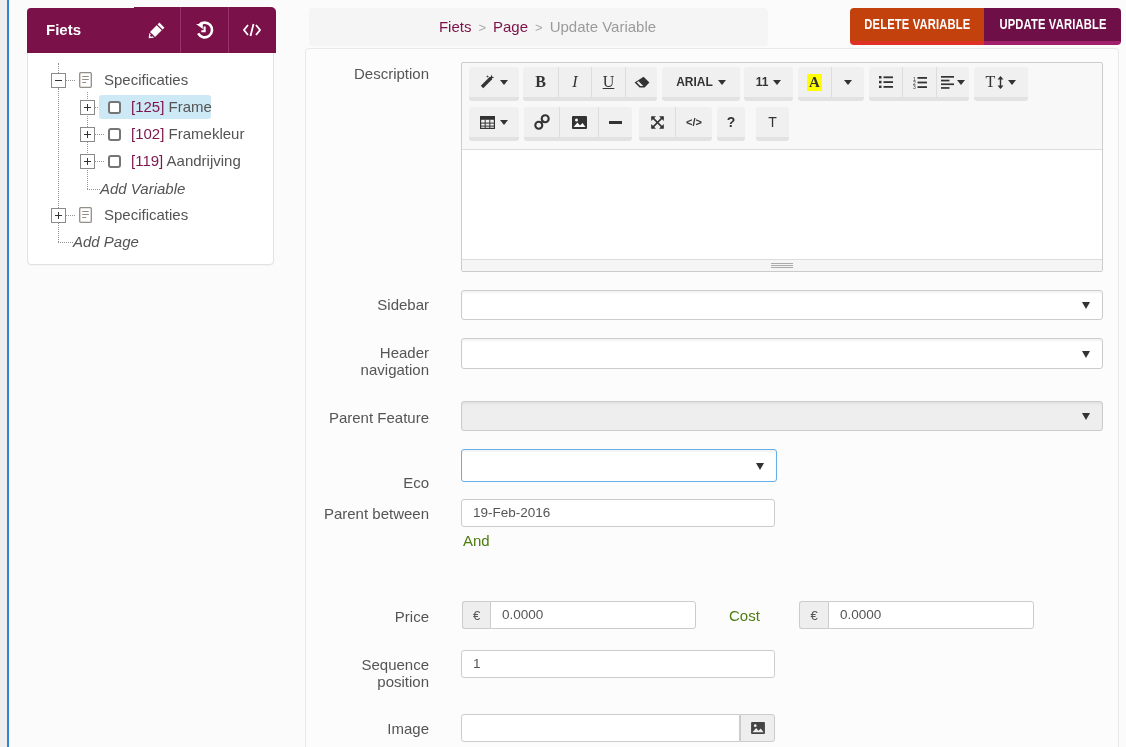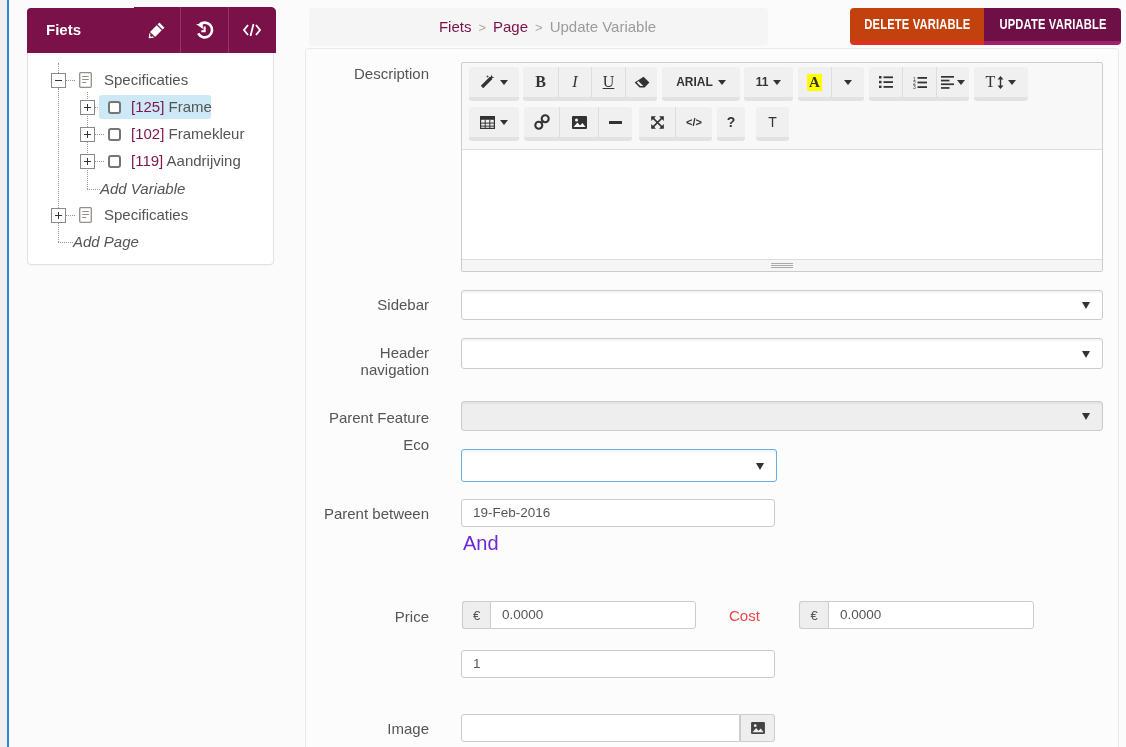--- a/index.html
+++ b/index.html
@@ -327,36 +327,37 @@
   <div class="flabel" style="top:295px;">Header<br>navigation</div>
   <div class="sel" style="top:289px; height:31px;">
       <span class="arr"></span>
     </div>
 
   <div class="flabel" style="top:360px;">Parent Feature</div>
   <div class="sel disabled" style="top:352px;">
       <span class="arr"></span>
     </div>
 
-  <div class="flabel" style="top:387px;padding-left:40px;">Eco</div>
+  <div class="flabel" style="top:425px;padding-left:40px;">Eco</div>
   <div class="sel" style="top:400px; width:316px; height:33px; border:1px solid #66afe9;">
       <span class="arr"></span>
     </div>
 
   <div class="flabel" style="top:456px;">Parent between</div>
   <div class="inp" style="left:155px; top:450px; width:314px; height:28px;">19-Feb-2016</div>
-  <div style="position:absolute; left:157px; top:483px; font-size:20px; color:#6d28d9;">And</div>
+  <div style="position:absolute; left:157px; top:483px; font-size:15px; color:#4d7c0f;">And</div>
 
   <div class="flabel" style="top:559px;">Price</div>
   <div class="addon" style="left:156px; top:552px; width:28px; height:28px; line-height:28px; border-radius:3px 0 0 3px; border-right:none;">€</div>
   <div class="inp" style="left:184px; top:552px; width:206px; height:28px; border-radius:0 3px 3px 0;">0.0000</div>
-  <div style="position:absolute; left:423px; top:558px; font-size:15px; color:#ef4444;">Cost</div>
+  <div style="position:absolute; left:423px; top:558px; font-size:15px; color:#4d7c0f;">Cost</div>
   <div class="addon" style="left:493px; top:552px; width:29px; height:28px; line-height:28px; border-radius:3px 0 0 3px; border-right:none;">€</div>
   <div class="inp" style="left:522px; top:552px; width:206px; height:28px; border-radius:0 3px 3px 0;">0.0000</div>
 
+  <div class="flabel" style="top:607px;">Sequence<br>position</div>
   <div class="inp" style="left:155px; top:601px; width:314px; height:28px;">1</div>
 
   <div class="flabel" style="top:671px;">Image</div>
   <div class="inp" style="left:155px; top:665px; width:279px; height:28px; border-radius:3px 0 0 3px;"></div>
   <div class="addon" style="left:434px; top:665px; width:35px; height:28px; border-radius:0 3px 3px 0; display:flex; align-items:center; justify-content:center;">
     <svg width="14" height="12" viewBox="0 0 15 13">
         <rect x="0" y="0" width="15" height="13" rx="1" fill="#444"></rect>
         <circle cx="4.5" cy="4" r="1.5" fill="#eee"></circle>
         <path d="M1.5 11 L5.5 6.5 L8 9.5 L10.5 7 L13.5 11 Z" fill="#eee"></path>
       </svg>

